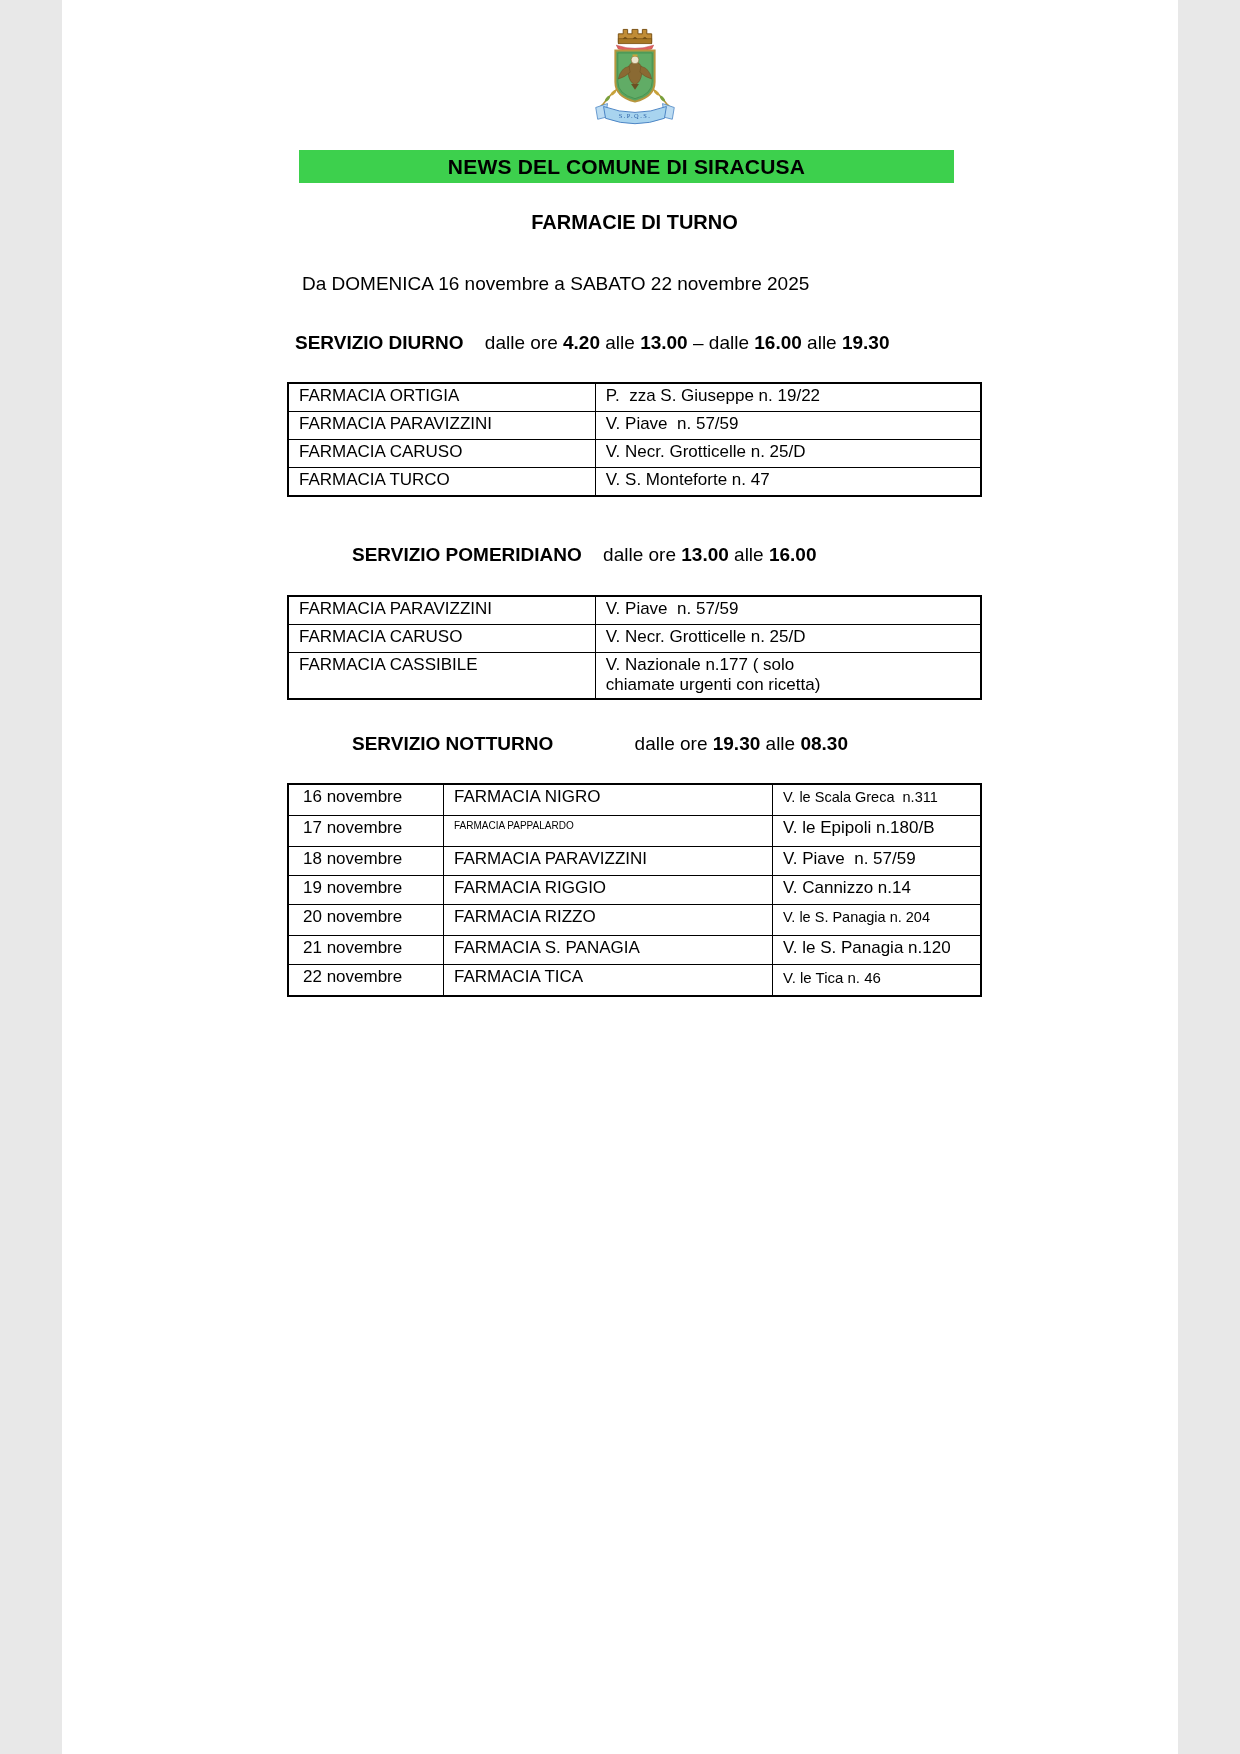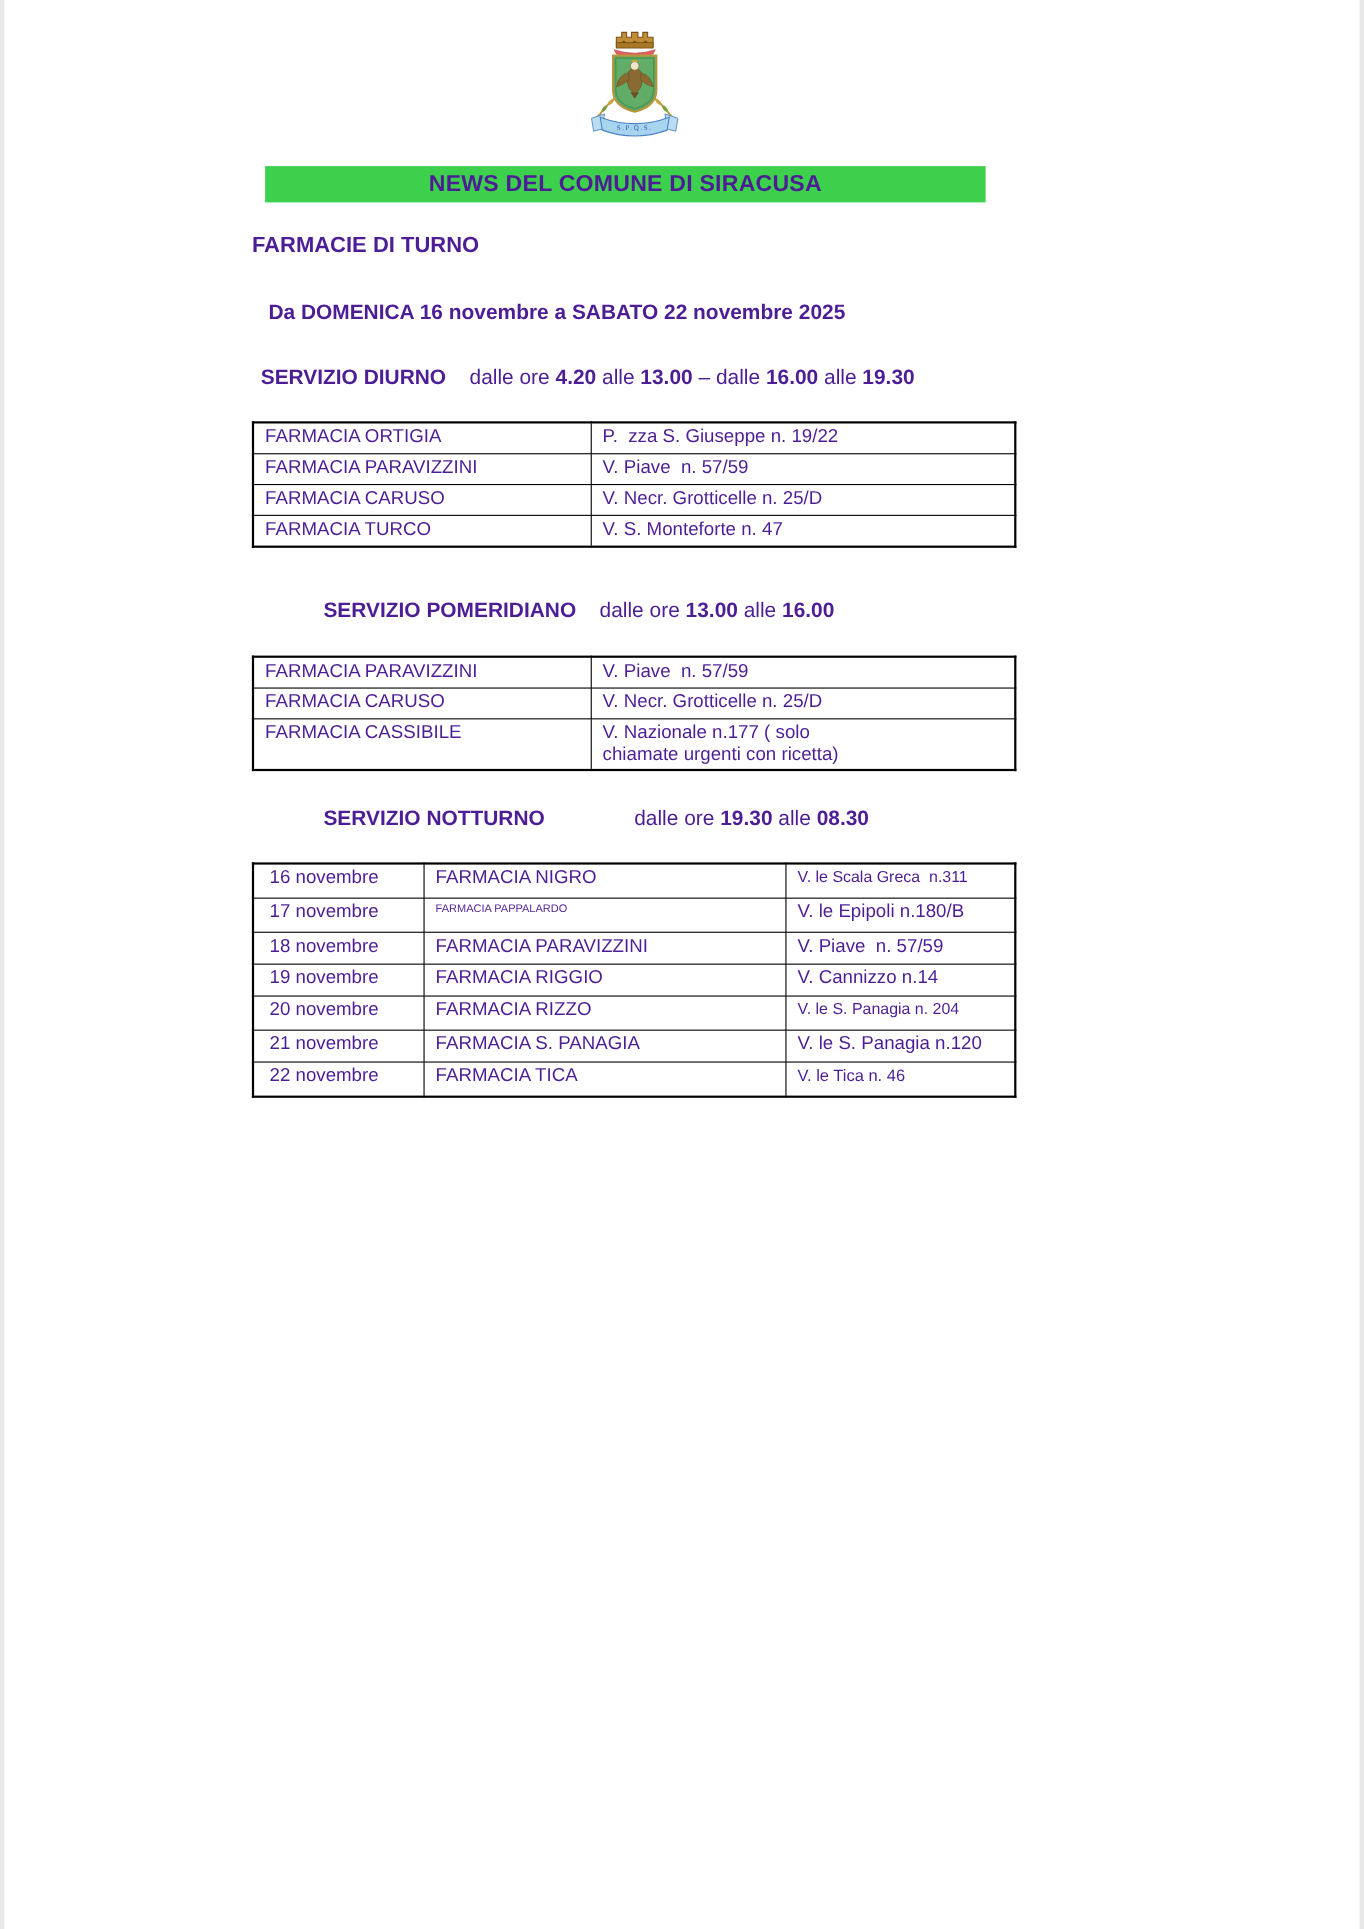--- a/index.html
+++ b/index.html
@@ -1,23 +1,23 @@
 <!DOCTYPE html>
 <html><head>
 <meta charset="utf-8">
 <style>
   html,body { margin:0; padding:0; background:#e8e8e8; }
   .page {
     position: relative;
-    width: 1232px;
+    width: 1116px;
     height: 1754px;
     margin: 0 auto;
     background: #ffffff;
     font-family: "Liberation Sans", sans-serif;
-    color: #4c1d95;
+    color: #000000;
     overflow: hidden;
   }
   .logo-wrap {
     padding-top: 26px;
     margin-left: 225px;
     width: 695px;
     text-align: center;
   }
   .banner {
     margin: 12px 0 0 237px;
@@ -26,28 +26,28 @@
     display: flex;
     align-items: center;
     justify-content: center;
     font-size: 21px;
     font-weight: bold;
     letter-spacing: 0.2px;
   }
   .page-title {
     margin: 28px 0 0 225px;
     width: 695px;
-    text-align: left;
+    text-align: center;
     font-size: 20px;
     font-weight: bold;
   }
   .date-range {
     margin: 39px 16px 0 240px;
     font-size: 19px;
-    font-weight: bold;
+    font-weight: normal;
   }
   .section-heading {
     font-size: 19px;
     margin: 0;
   }
   .section-heading .b { font-weight: bold; }
   .gap-sm { margin-right: 16px; }
   .gap-lg { margin-right: 76px; }
   #heading-diurno      { margin: 37px 0 0 233px; }
   #heading-pomeridiano { margin: 47px 0 0 290px; }

